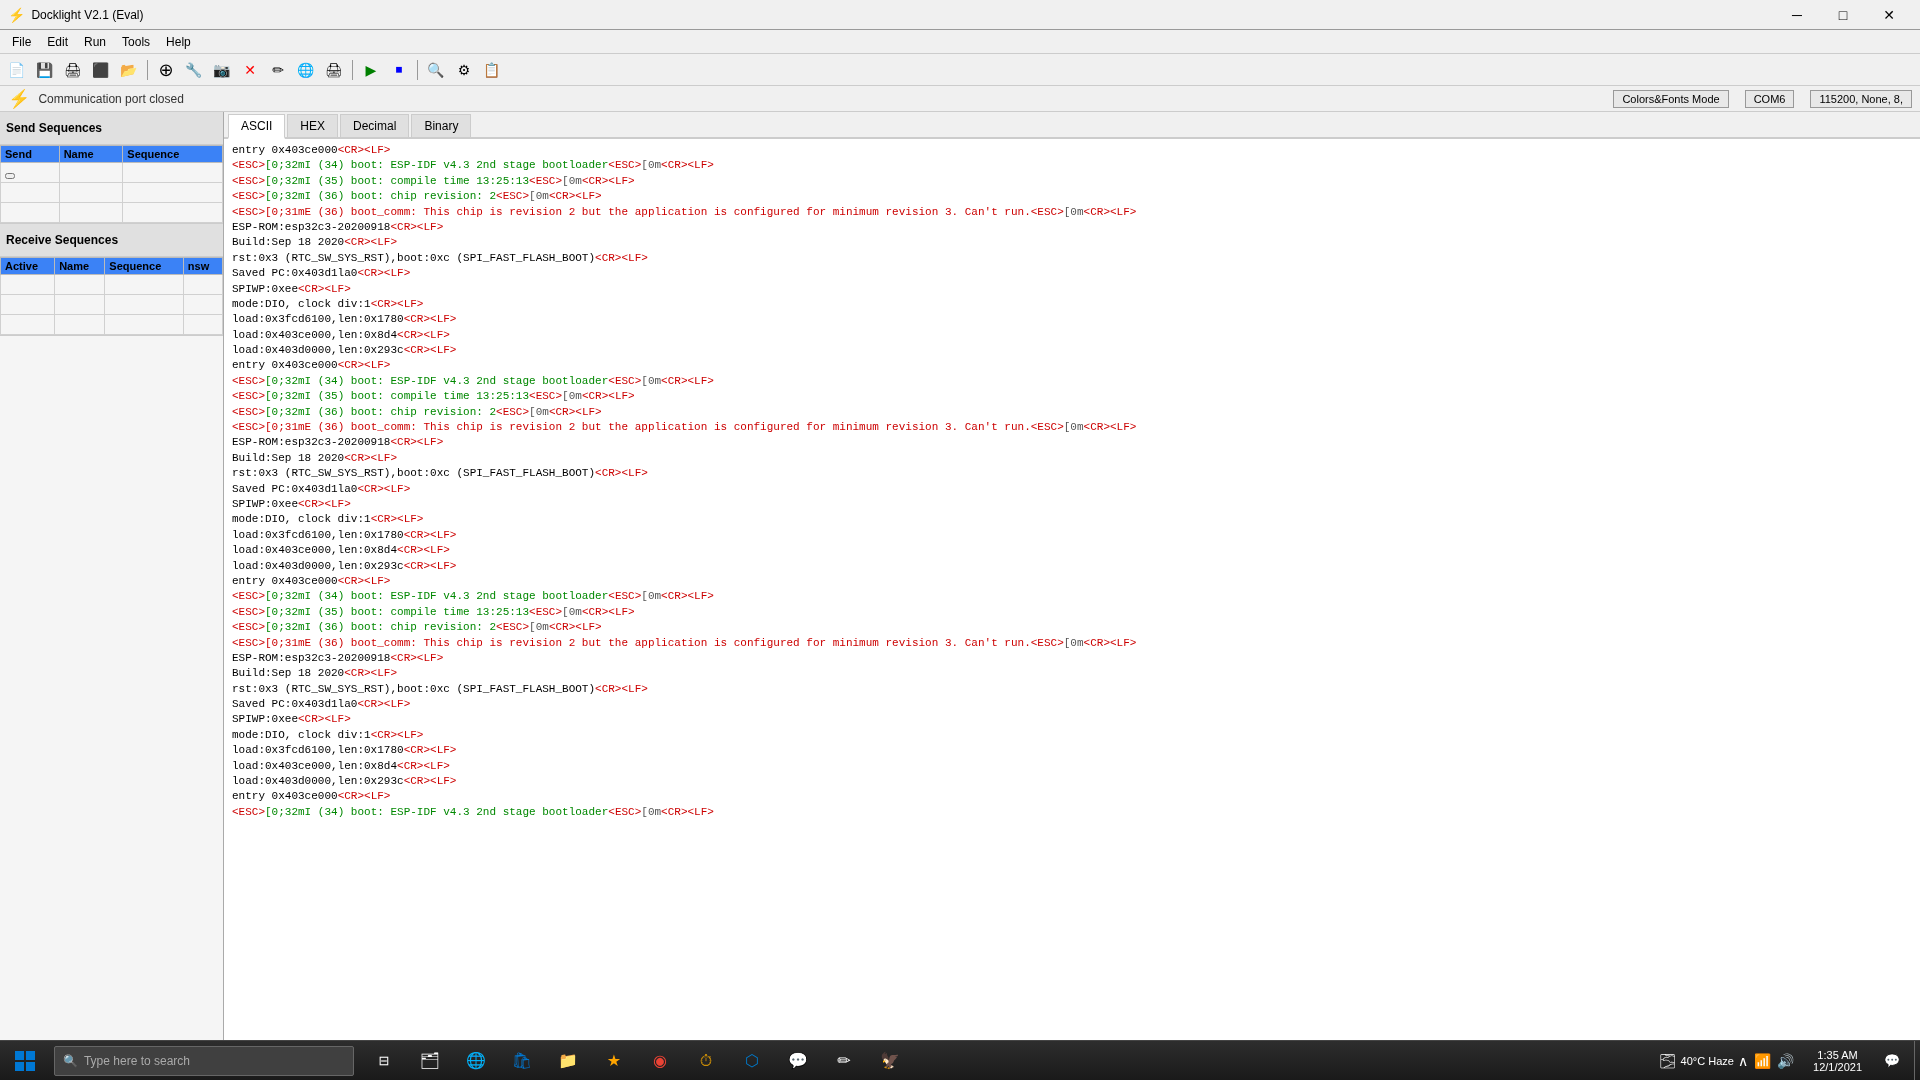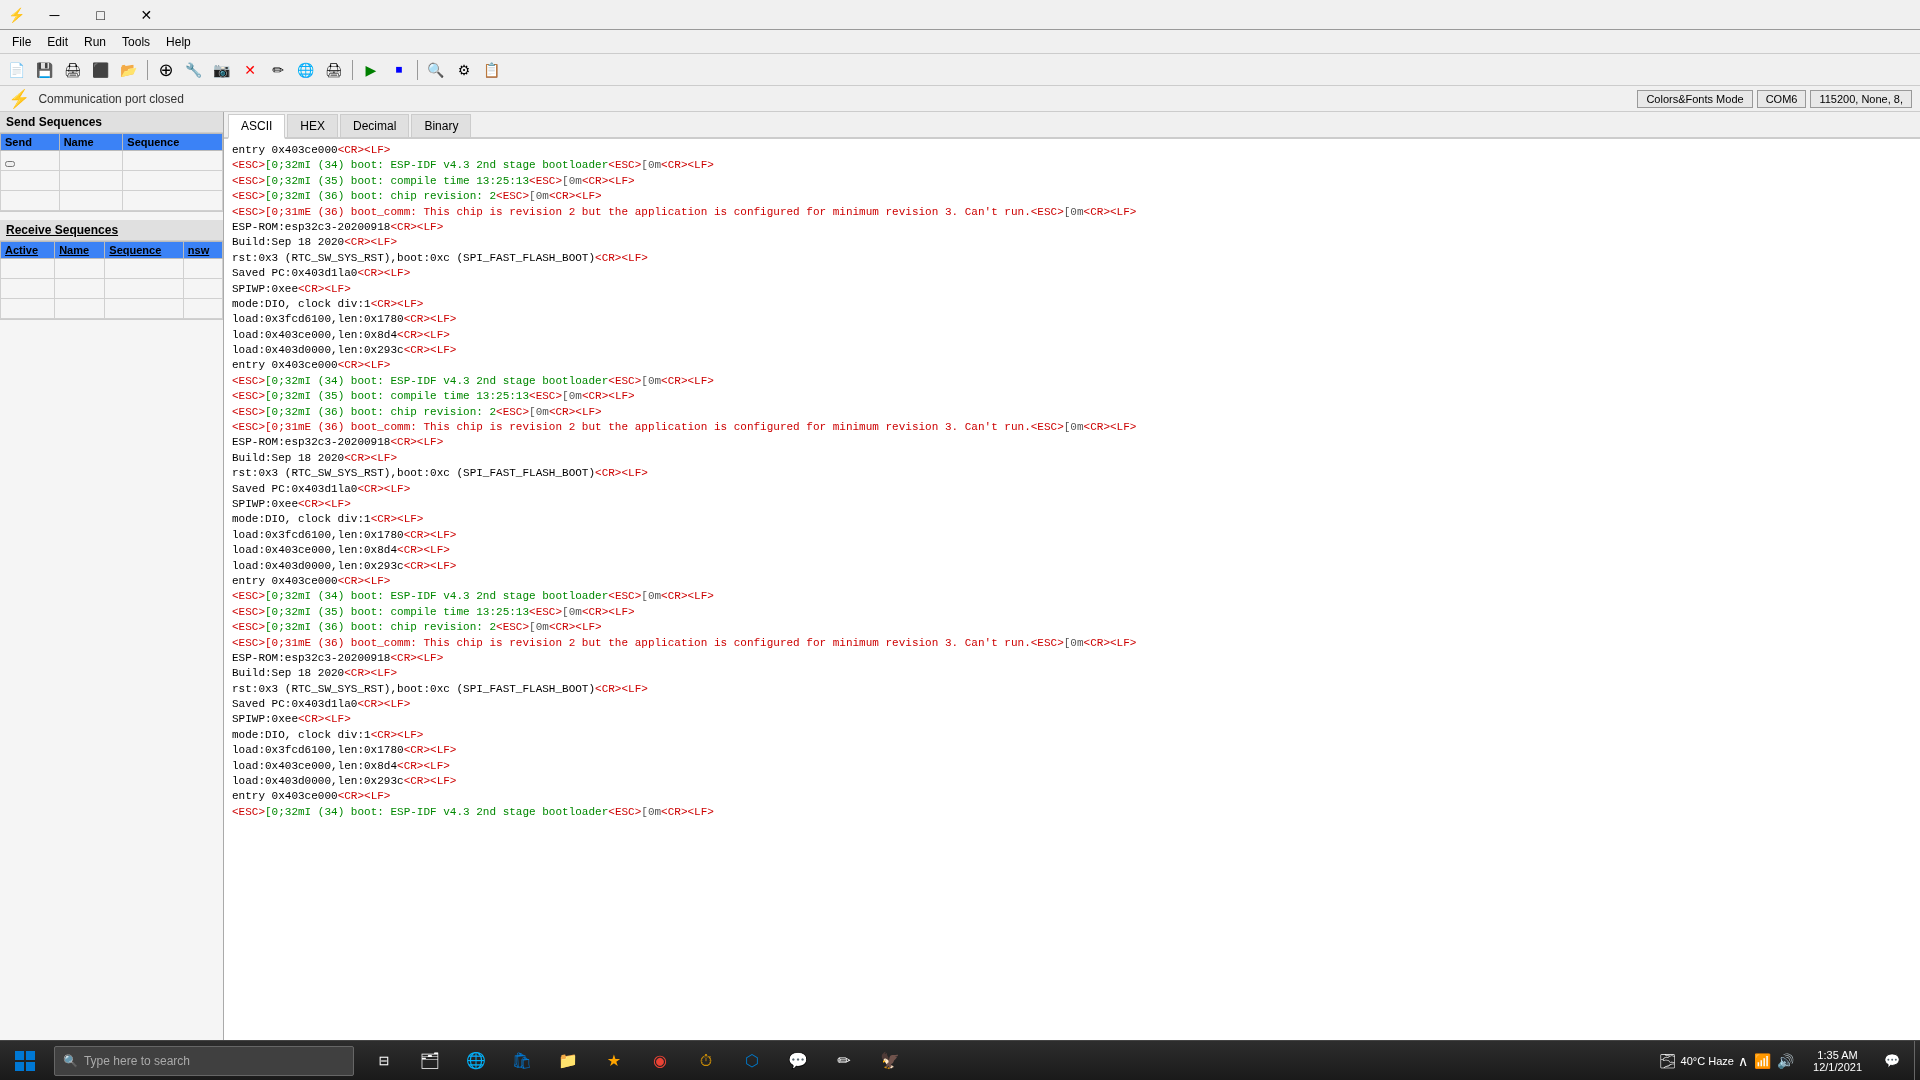--- a/index.html
+++ b/index.html
@@ -62,21 +62,21 @@
     #status-bar-top {
       background: #f0f0f0;
       height: 26px;
       display: flex;
       align-items: center;
       padding: 0 8px;
       border-bottom: 1px solid #ccc;
       justify-content: space-between;
     }
     #status-bar-top .left { display: flex; align-items: center; gap: 8px; }
-    #status-bar-top .right { display: flex; align-items: center; gap: 4px; }
+    #status-bar-top .right { display: flex; align-items: center; gap: 16px; }
     .status-btn {
       padding: 2px 8px;
       border: 1px solid #999;
       background: #e8e8e8;
       cursor: pointer;
       font-size: 11px;
     }
     .status-pill {
       padding: 2px 8px;
       border: 1px solid #999;
@@ -94,21 +94,21 @@
     #left-panel {
       width: 224px;
       background: #f5f5f5;
       border-right: 1px solid #aaa;
       display: flex;
       flex-direction: column;
     }
     .panel-section { border-bottom: 1px solid #ccc; }
     .panel-header {
       background: #e0e0e0;
-      padding: 3px 6px;
+      padding: 9px 6px;
       font-size: 12px;
       font-weight: bold;
       border-bottom: 1px solid #ccc;
     }
     .panel-table {
       width: 100%;
       border-collapse: collapse;
       font-size: 11px;
     }
     .panel-table th {
@@ -260,20 +260,21 @@
     
     #comm-output::-webkit-scrollbar { width: 12px; }
     #comm-output::-webkit-scrollbar-track { background: #f0f0f0; }
     #comm-output::-webkit-scrollbar-thumb { background: #c0c0c0; border: 1px solid #999; }
   </style>
 </head>
 <body>
 
 <div id="title-bar">
   <span style="font-size:14px; margin-right:6px;">⚡</span>
+  <span style="font-size:12px; flex:1;">Docklight V2.1 (Eval)</span>
   <div class="window-controls">
     <button class="win-btn">─</button>
     <button class="win-btn">□</button>
     <button class="win-btn close">✕</button>
   </div>
 </div>
 
 <div id="menu-bar">
   <span class="menu-item">File</span>
   <span class="menu-item">Edit</span>
@@ -345,21 +346,21 @@
           </tr>
           <tr>
             <td></td>
             <td></td>
             <td></td>
           </tr>
         </tbody>
       </table>
     </div>
 
-    <div class="panel-section" style="margin-top: 8px; text-decoration: underline;">
+    <div class="panel-section" style="">
       <div class="panel-header">
         <span>Receive Sequences</span>
       </div>
       <table class="panel-table">
         <thead>
           <tr>
             <th>Active</th>
             <th>Name</th>
             <th>Sequence</th>
             <th>nsw</th>

